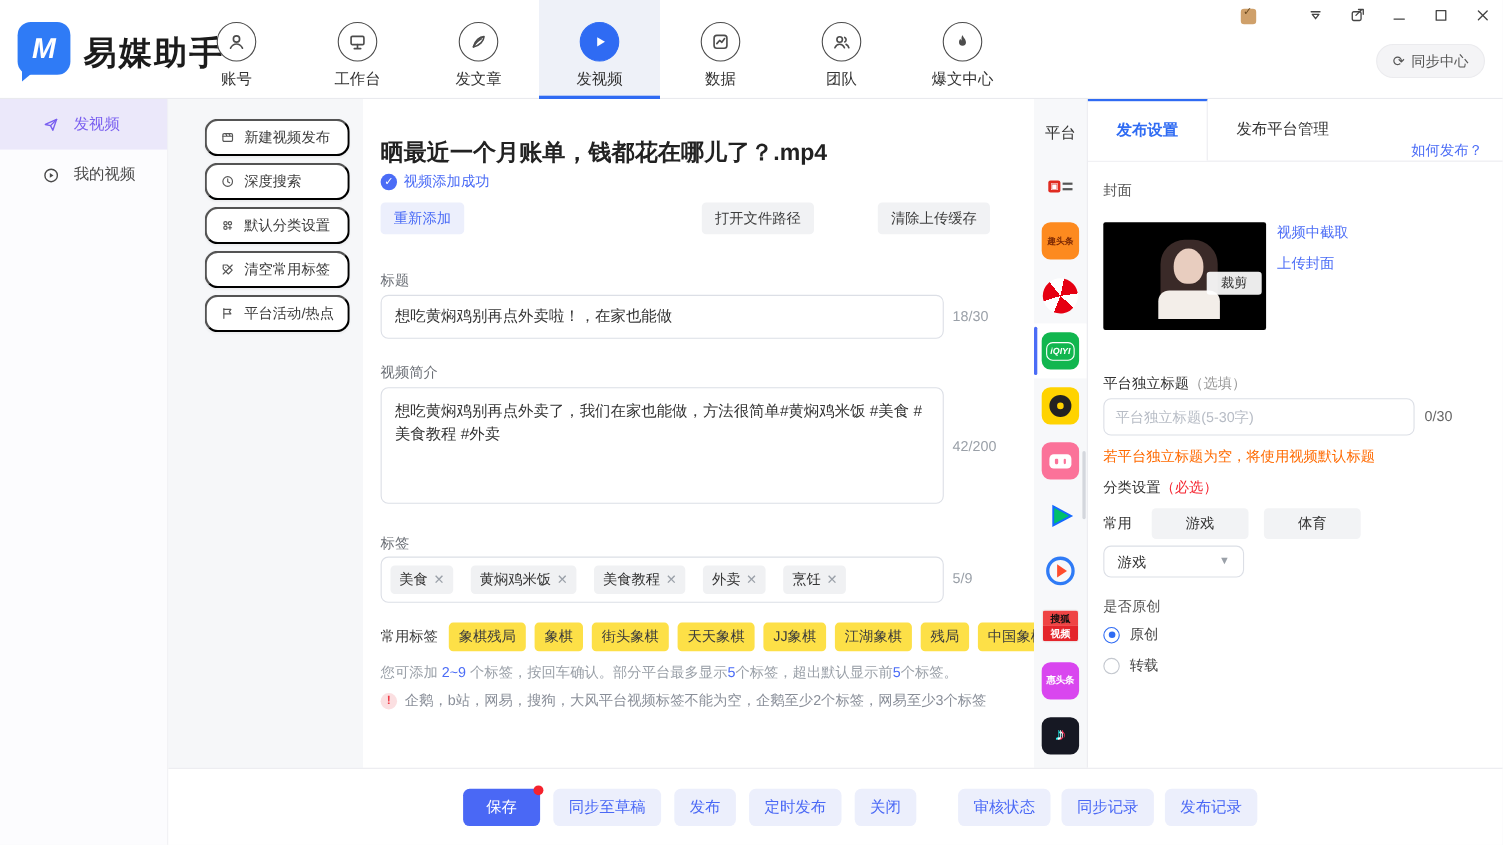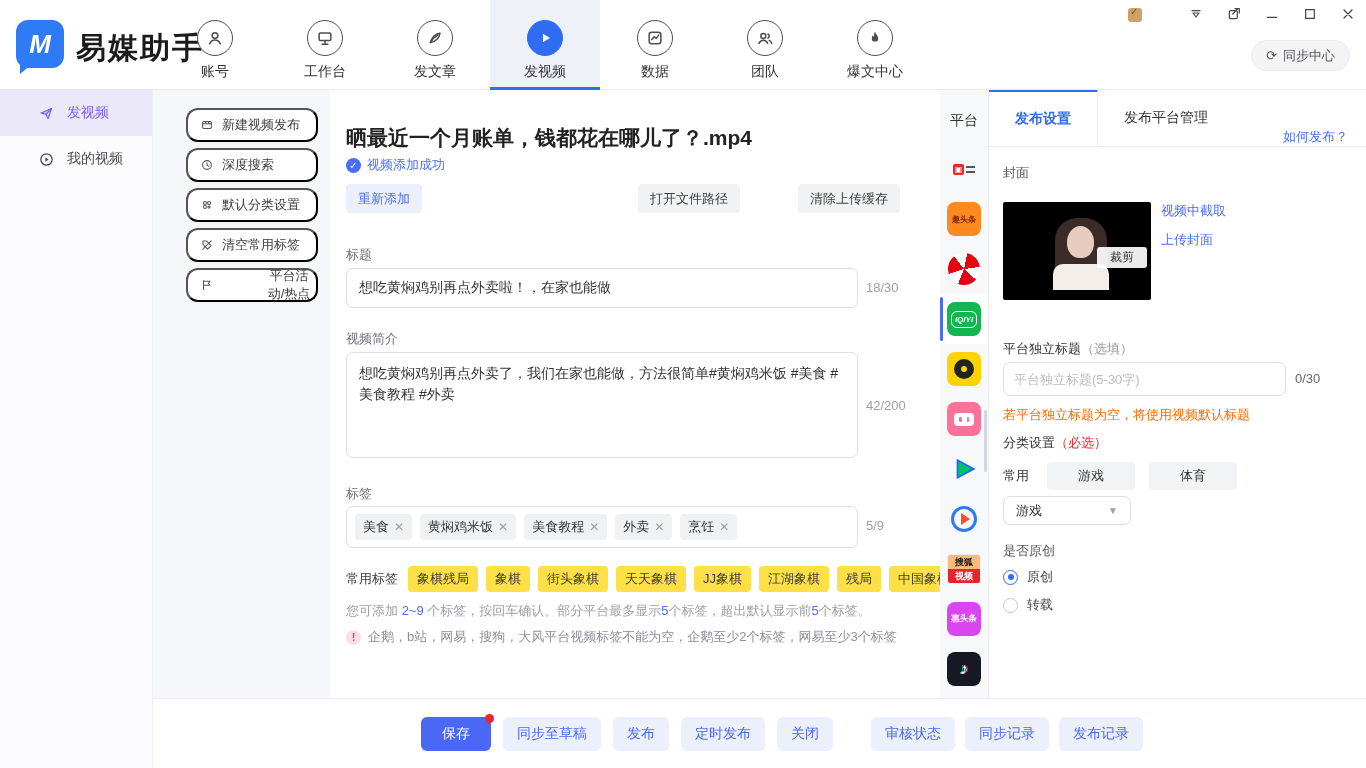--- a/index.html
+++ b/index.html
@@ -47,21 +47,21 @@
   .fld-label { position:absolute; left:16px; font-size:13px; color:#6b6f76; }
   .fld-input { position:absolute; left:16px; width:512px; border:1px solid #dcdfe6; border-radius:7px; font-size:14px; color:#333; padding:0 12px; background:#fff; }
   .counter { position:absolute; font-size:13px; color:#9aa0a8; }
   #title-label { top:156px; }
   #title-input { top:178px; height:40px; }
   #title-counter { left:536px; top:190px; }
   #desc-label { top:240px; }
   #desc-input { top:262px; height:106px; padding:10px 12px; resize:none; line-height:1.5; }
   #desc-counter { left:536px; top:308px; }
   #tags-label { top:395px; }
-  #tags-box { position:absolute; left:16px; top:416px; width:512px; height:42px; border:1px solid #dcdfe6; border-radius:7px; display:flex; align-items:center; gap:8px; padding:0 8px; cursor:text; }
+  #tags-box { position:absolute; left:16px; top:416px; width:512px; height:42px; border:1px solid #dcdfe6; border-radius:7px; display:flex; align-items:center; gap:16px; padding:0 8px; cursor:text; }
   #tags-counter { left:536px; top:428px; }
   .tag-chip { background:#f0f1f3; border-radius:4px; height:26px; display:flex; align-items:center; gap:5px; padding:0 8px; font-size:13px; color:#333; white-space:nowrap; }
   .tag-x { color:#9aa0a8; font-size:12px; cursor:pointer; }
   #common-row { position:absolute; left:16px; top:476px; display:flex; align-items:center; gap:8px; width:580px; flex-wrap:nowrap; }
   #common-row .cm-label { font-size:13px; color:#3c3c3c; margin-right:2px; white-space:nowrap; }
   .cm-chip { background:#fde047; border-radius:4px; height:26px; display:flex; align-items:center; padding:0 9px; font-size:13px; color:#3c3c3c; cursor:pointer; white-space:nowrap; }
   #hint-row { position:absolute; left:16px; top:512px; font-size:13px; color:#9aa0a8; }
   #hint-row b { color:#4b6cf6; font-weight:normal; }
   #warn-row { position:absolute; left:16px; top:538px; display:flex; align-items:center; gap:7px; font-size:13px; color:#8a8f99; }
   #warn-ic { width:15px; height:15px; border-radius:50%; background:#fbdfe1; color:#ef3b46; font-size:11px; font-weight:bold; display:flex; align-items:center; justify-content:center; flex:none; }
@@ -128,21 +128,21 @@
   .pf-iqiyi { background:#11b64f; }
   .pf-iqiyi i { border:1.5px solid #fff; border-radius:6px; color:#fff; font-size:8px; font-weight:bold; font-style:italic; padding:3px 3px; }
   .pf-record { background:#ffd300; }
   .pf-record i { width:20px; height:20px; border-radius:50%; background:#222; position:relative; }
   .pf-record i:after { content:""; position:absolute; left:7px; top:7px; width:6px; height:6px; border-radius:50%; background:#ffd300; }
   .pf-bili { background:#fb7299; position:relative; }
   .pf-bili i { width:20px; height:13px; background:#fff; border-radius:4px; position:relative; }
   .pf-bili i:before,.pf-bili i:after { content:""; position:absolute; top:4px; width:2.5px; height:5px; background:#fb7299; border-radius:1px; }
   .pf-bili i:before { left:5px; } .pf-bili i:after { right:5px; }
   .pf-sohu { display:flex; flex-direction:column; width:32px; border-radius:2px; overflow:hidden; box-shadow:0 0 0 1px #eee; }
-  .pf-sohu b { background:#fdba74; color:#111; font-size:9px; text-align:center; line-height:14px; font-weight:bold; }
+  .pf-sohu b { background:#ef4444; color:#111; font-size:9px; text-align:center; line-height:14px; font-weight:bold; }
   .pf-sohu u { background:#e4252b; color:#fff; font-size:9px; text-align:center; line-height:14px; text-decoration:none; font-weight:bold; }
   .pf-huitt { background:#d946ef; color:#fff; font-size:8.5px; font-weight:bold; }
   .pf-douyin { background:#161823; color:#fff; font-size:17px; }
   .pf-douyin i { font-style:normal; text-shadow:-1.5px 0 0 #25f4ee, 1.5px 0 0 #fe2c55; font-size:16px; }
   .pf-ks { background:#ff8000; color:#fff; font-weight:bold; font-size:13px; letter-spacing:-1px; }
   .pf-mini { width:22px; height:13px; display:flex; align-items:center; gap:2px; }
   .pf-mini s { width:11px; height:11px; background:#e02c21; border-radius:2px; display:block; text-decoration:none; color:#fff; font-size:8px; line-height:11px; text-align:center; }
   .pf-mini u { width:9px; height:7px; border-top:2px solid #555; border-bottom:2px solid #555; display:block; }
   .pf-tencent,.pf-xigua { background:transparent; }
   .pf-xigua i { width:26px; height:26px; border-radius:50%; border:3.5px solid #2f7bf6; display:flex; align-items:center; justify-content:center; }
@@ -311,21 +311,21 @@
     <button class="action-btn" style="top: 138px;">
       <span style="display:flex;color:#555">
         <svg viewBox="0 0 24 24" fill="none" stroke="currentColor" stroke-width="1.8" stroke-linecap="round" stroke-linejoin="round">
           <path d="M5 5h6l8 8-6 6-8-8z"></path>
           <circle cx="9" cy="9" r="1" fill="currentColor" stroke="none"></circle>
           <path d="M5 19L19 5"></path>
         </svg>
       </span>
       <span>清空常用标签</span>
     </button>
-    <button class="action-btn" style="top: 178px; gap: 48px;">
+    <button class="action-btn" style="top: 178px;">
       <span style="display:flex;color:#555">
         <svg viewBox="0 0 24 24" fill="none" stroke="currentColor" stroke-width="1.8" stroke-linecap="round" stroke-linejoin="round">
           <path d="M6 4.5v15"></path>
           <path d="M6 5.5h11l-2.5 3.5L17 12.5H6"></path>
         </svg>
       </span>
       <span>平台活动/热点</span>
     </button>
   </div>
 

